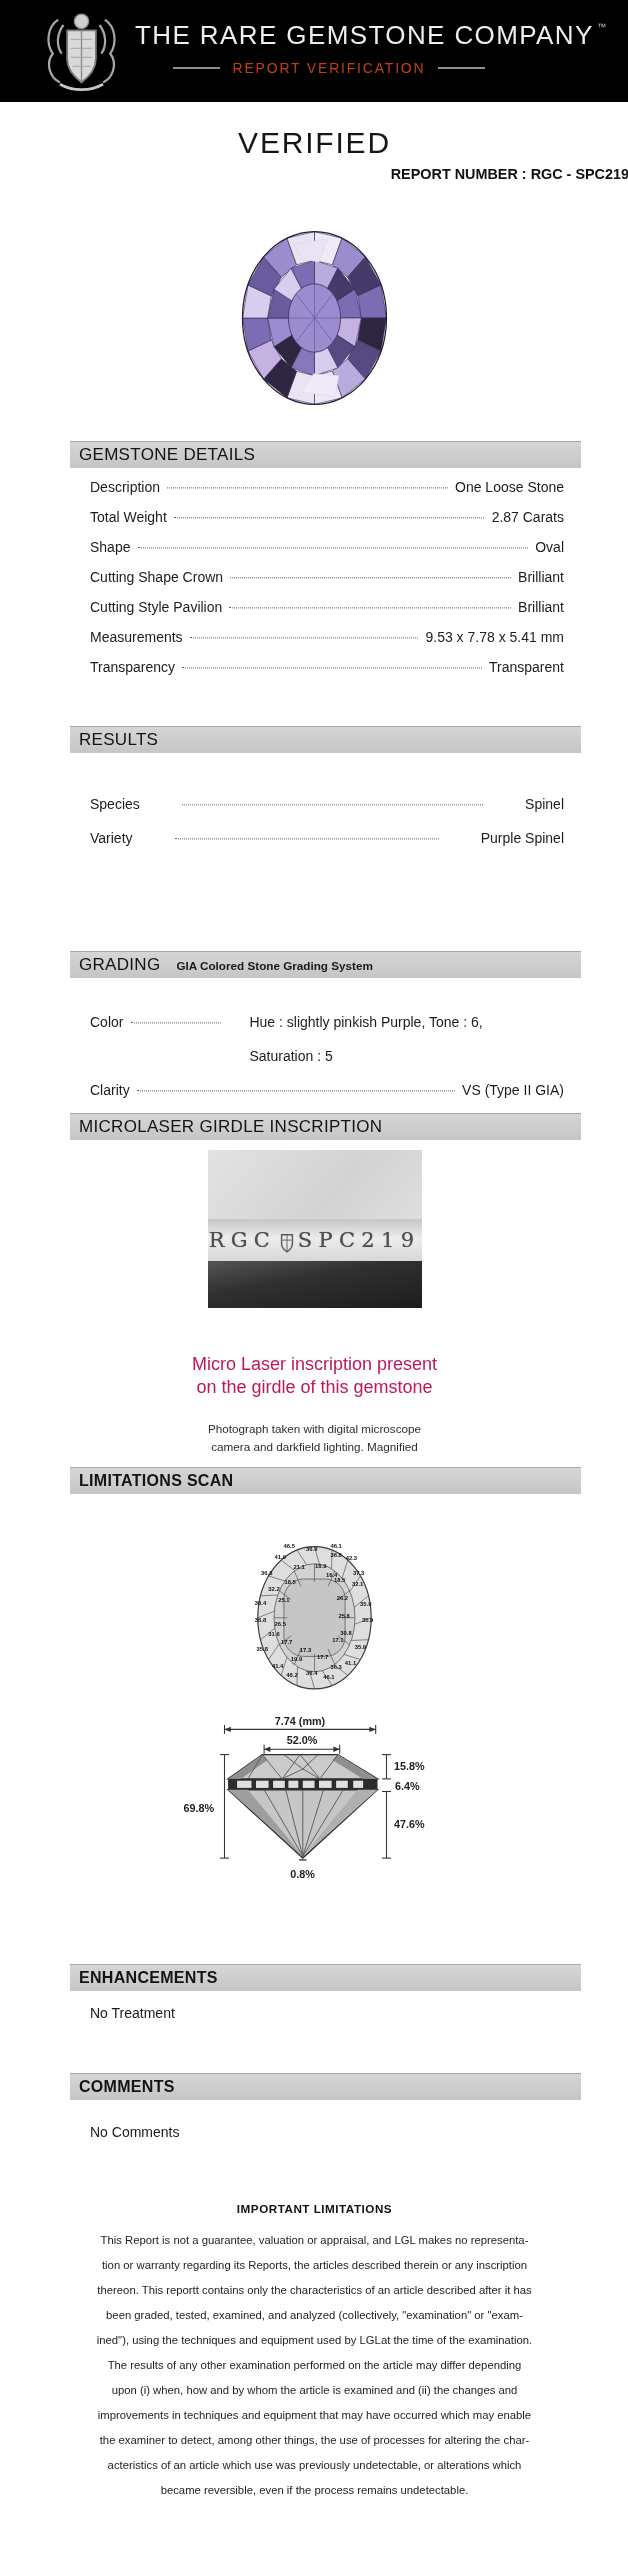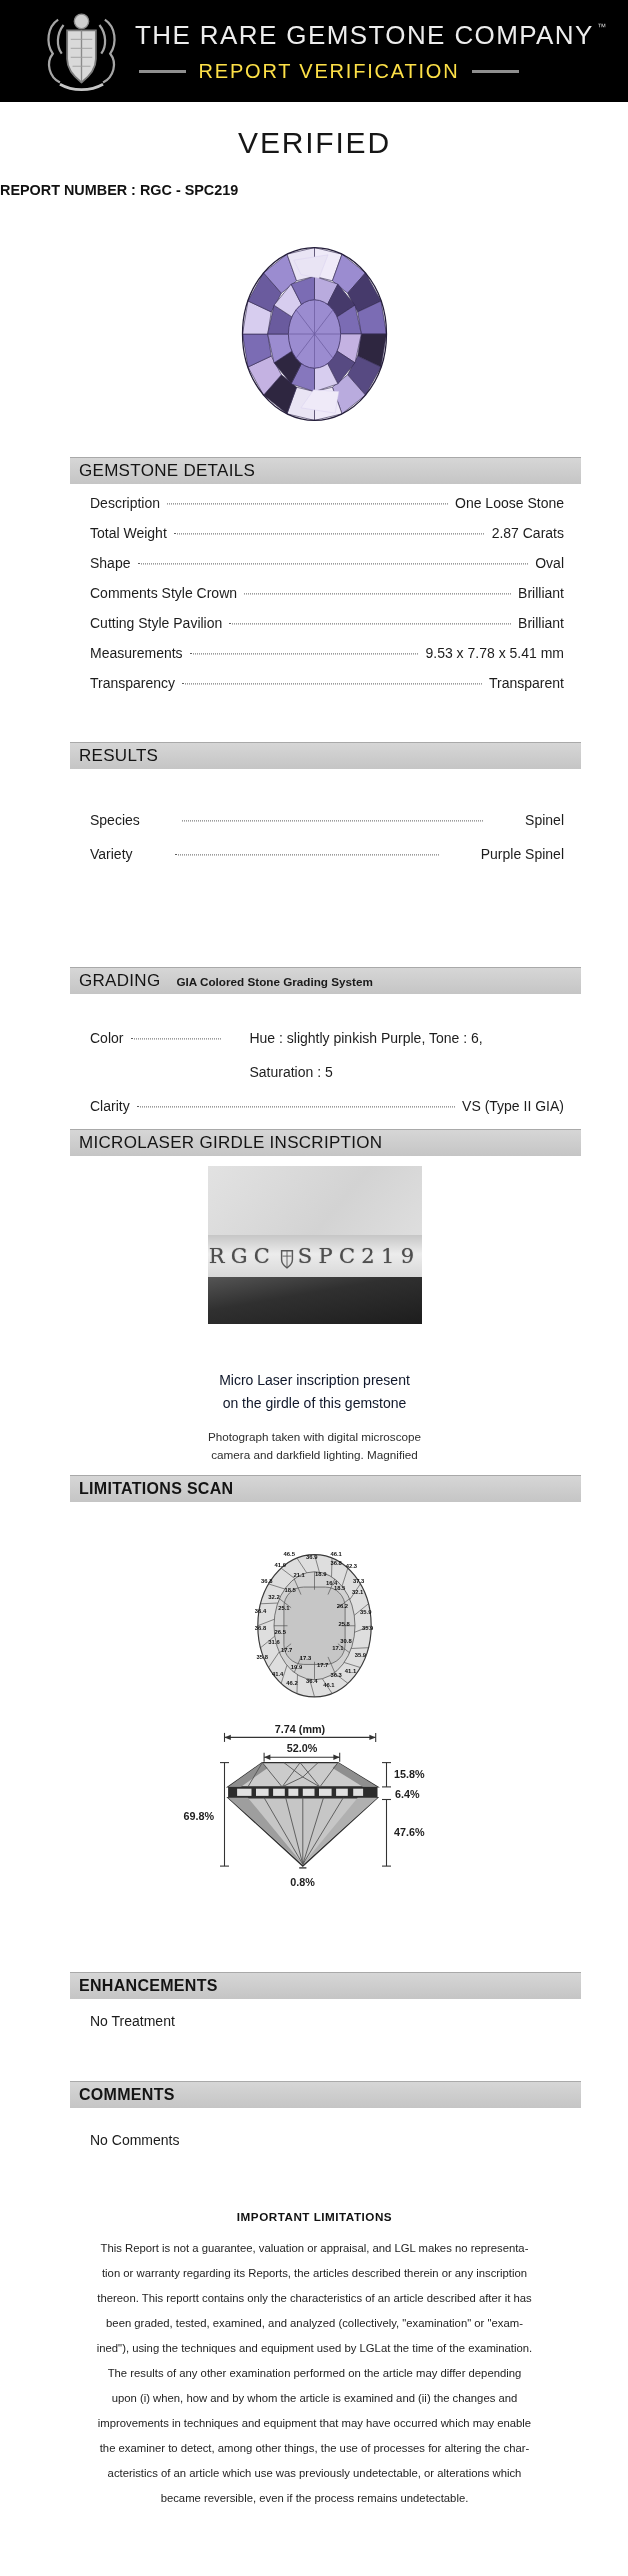--- a/index.html
+++ b/index.html
@@ -7,25 +7,25 @@
   .page{width:629px;overflow:hidden;padding-bottom:76px;background:#fff;}
 
   
   .site-header{height:102px;background:#000;position:relative;}
   .crest{position:absolute;left:40px;top:7.2px;width:83px;height:88px;}
   .head-text{position:absolute;left:135px;top:0;width:451px;height:102px;}
   .company{margin-top:20px;font-size:26px;letter-spacing:1.4px;color:#ededed;font-weight:400;white-space:nowrap;}
   .tm{font-size:9px;vertical-align:top;position:relative;top:1.8px;color:#cfcfcf;margin-left:3.6px;}
   .subtitle-row{margin-top:9px;display:flex;align-items:center;justify-content:center;width:388px;}
   .dash{width:47px;height:2.7px;background:#8f8f8f;}
-  .subtitle{font-size:20px;letter-spacing:1.8px;color:#fde047;margin:0 12.6px;white-space:nowrap;}
+  .subtitle{font-size:14px;letter-spacing:1.8px;color:#c2410c;margin:0 12.6px;white-space:nowrap;}
 
   
   .verified{margin-top:23.5px;text-align:center;font-size:30px;letter-spacing:1.8px;color:#161616;line-height:34px;}
-  .report-number{margin-top:21px;text-align:left;font-size:14.4px;font-weight:bold;line-height:18px;color:#111;}
+  .report-number{margin-top:5px;text-align:right;font-size:14.4px;font-weight:bold;line-height:18px;color:#111;}
 
   
   .gem-wrap{margin-top:45px;height:180px;display:flex;justify-content:center;}
 
   
   .section-bar{margin-left:70px;width:511px;height:27px;background:linear-gradient(#d6d6d6,#c5c5c5);
     border-top:0.9px solid #a9a9a9;box-sizing:border-box;display:flex;align-items:center;padding-left:9px;}
   .bar-title{font-size:17px;letter-spacing:0.3px;color:#141414;}
   .bar-title.bold{font-weight:bold;font-size:16px;}
   .bar-sub{font-size:11.7px;font-weight:bold;margin-left:16px;color:#1a1a1a;}
@@ -45,22 +45,22 @@
 
   
   .ins-photo{width:214px;height:158px;margin:10.8px auto 0;display:flex;flex-direction:column;overflow:hidden;}
   .ins-top{height:69px;background:linear-gradient(130deg,#e2e2e2,#d3d3d3 60%,#dedede);}
   .ins-band{height:42px;background:linear-gradient(#c6c6c6,#ececec 45%,#d8d8d8);display:flex;align-items:center;justify-content:center;}
   .ins-band .glyphs{font-family:"DejaVu Serif","Liberation Serif",serif;font-size:21px;color:#4e4e4e;letter-spacing:6.3px;
     text-shadow:0 0 0.9px #7a7a7a;white-space:nowrap;}
   .ins-crest{width:18px;height:21.6px;margin:0 1.8px;position:relative;top:2.7px;}
   .ins-bottom{flex:1;background:linear-gradient(170deg,#555 0%,#303030 40%,#1d1d1d 100%);}
 
-  .ins-caption{margin-top:45px;text-align:center;font-size:14px;line-height:22.5px;color:#0f172a;}
-  .ins-note{margin-top:14px;text-align:center;font-size:11.7px;line-height:18px;color:#2e2e2e;}
+  .ins-caption{margin-top:45px;text-align:center;font-size:18px;line-height:22.5px;color:#be185d;}
+  .ins-note{margin-top:22px;text-align:center;font-size:11.7px;line-height:18px;color:#2e2e2e;}
 
   
   .topview{margin:38px auto 0;width:207px;height:176px;display:block;}
   .sideview{position:relative;width:289px;height:180px;margin:7.2px auto 0;}
   .sideview svg{position:absolute;left:0;top:0;}
   .dim{position:absolute;font-size:10.8px;font-weight:bold;color:#1e1e1e;white-space:nowrap;}
   .dim.center{text-align:center;}
 
   
   .plain-value{margin:12.6px 0 0 90px;font-size:14px;line-height:18px;color:#1b1b1b;}
@@ -175,21 +175,21 @@
         <span class="lbl">Total Weight</span>
         <span class="leader"></span>
         <span class="val">2.87 Carats</span>
       </div>
       <div class="row">
         <span class="lbl">Shape</span>
         <span class="leader"></span>
         <span class="val">Oval</span>
       </div>
       <div class="row">
-        <span class="lbl">Comments Style Crown</span>
+        <span class="lbl">Cutting Shape Crown</span>
         <span class="leader"></span>
         <span class="val">Brilliant</span>
       </div>
       <div class="row">
         <span class="lbl">Cutting Style Pavilion</span>
         <span class="leader"></span>
         <span class="val">Brilliant</span>
       </div>
       <div class="row">
         <span class="lbl">Measurements</span>

